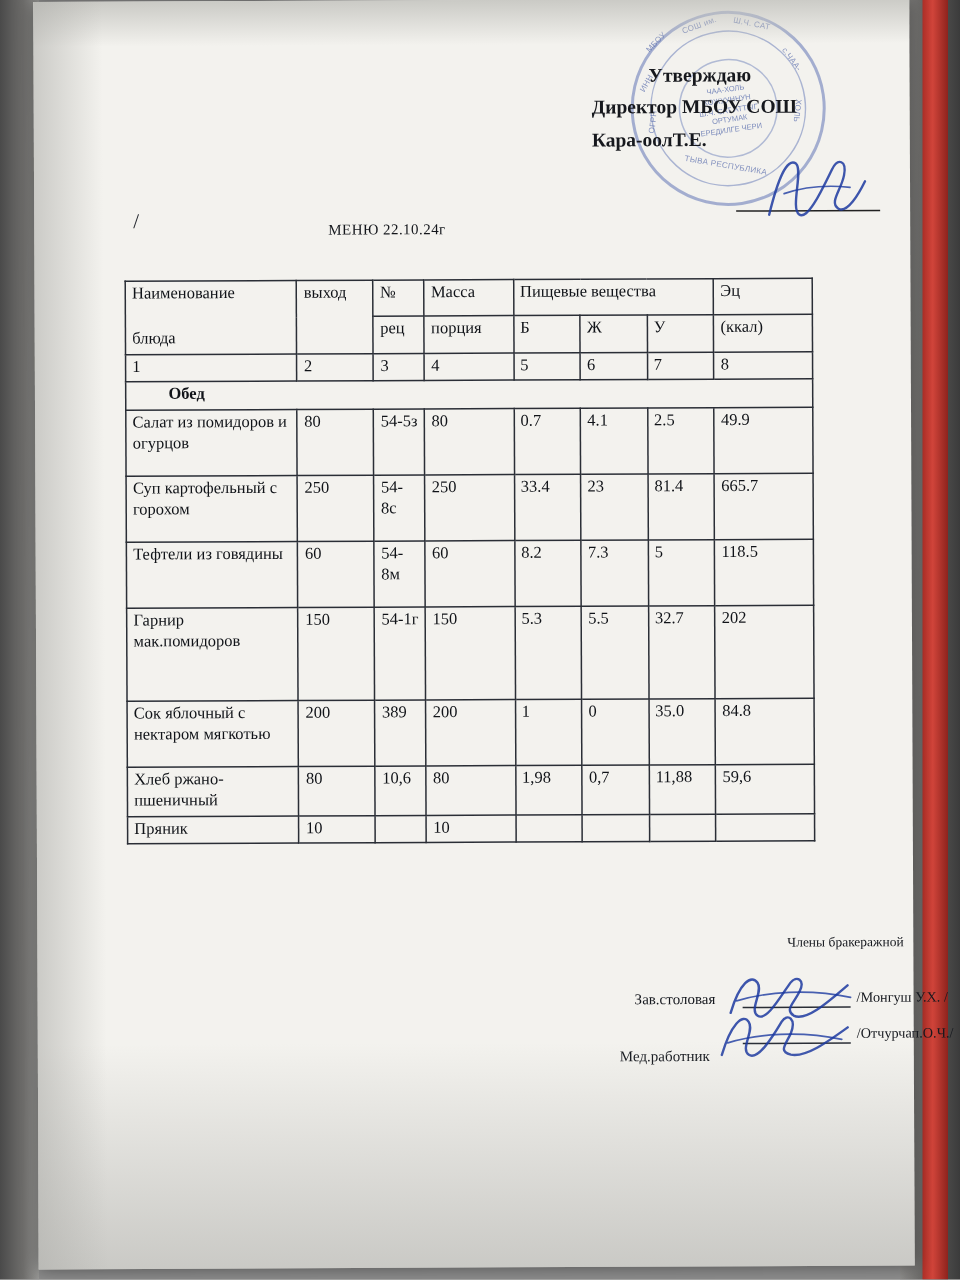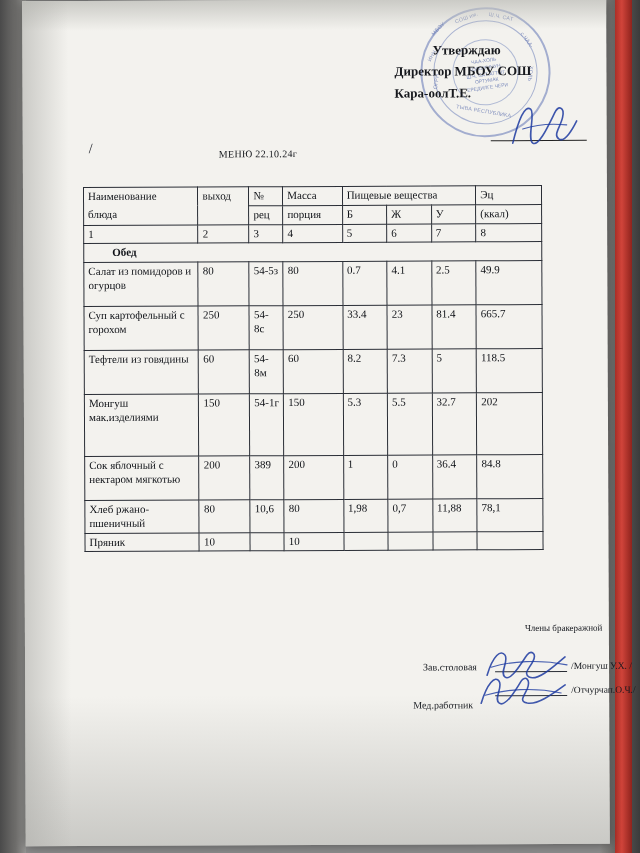--- a/index.html
+++ b/index.html
@@ -303,21 +303,21 @@
           <col class="c-mass">
         <col class="c-b">
           <col class="c-zh">
           <col class="c-u">
           <col class="c-kcal">
       </colgroup>
       <tbody>
         <tr>
           <td rowspan="2">
             <div>Наименование</div>
-            <div style="margin-top:4px;">блюда</div>
+            <div style="margin-top:16px;">блюда</div>
           </td>
           <td rowspan="2">выход</td>
           <td>№</td>
           <td>Масса</td>
           <td colspan="3" class="hdr-nutr">Пищевые вещества</td>
           <td>Эц</td>
         </tr>
         <tr>
           <td>рец</td>
           <td>порция</td>
@@ -367,50 +367,50 @@
           <td class="vbot">60</td>
           <td>54-8м</td>
           <td class="vbot">60</td>
           <td>8.2</td>
           <td>7.3</td>
           <td>5</td>
           <td>118.5</td>
         </tr>
 
         <tr class="taller">
-          <td class="garnir-cell">Монгуш мак.изделиями</td>
+          <td class="garnir-cell">Гарнир мак.помидоров</td>
           <td class="vbot">150</td>
           <td class="garnir-cell">54-1г</td>
           <td class="vbot">150</td>
           <td class="vbot">5.3</td>
           <td class="vbot">5.5</td>
           <td class="vbot">32.7</td>
           <td>202</td>
         </tr>
 
         <tr class="tall">
           <td>Сок яблочный с нектаром мягкотью</td>
           <td class="vbot">200</td>
           <td class="vbot">389</td>
           <td class="vbot">200</td>
           <td class="vbot">1</td>
           <td class="vbot">0</td>
-          <td class="vbot">36.4</td>
+          <td class="vbot">35.0</td>
           <td>84.8</td>
         </tr>
 
         <tr>
           <td>Хлеб ржано-пшеничный</td>
           <td class="vbot">80</td>
           <td class="vbot">10,6</td>
           <td class="vbot">80</td>
           <td class="vbot">1,98</td>
           <td class="vbot">0,7</td>
           <td class="vbot">11,88</td>
-          <td class="vbot">78,1</td>
+          <td class="vbot">59,6</td>
         </tr>
 
         <tr>
           <td>Пряник</td>
           <td>10</td>
           <td></td>
           <td>10</td>
           <td></td>
           <td></td>
           <td></td>

